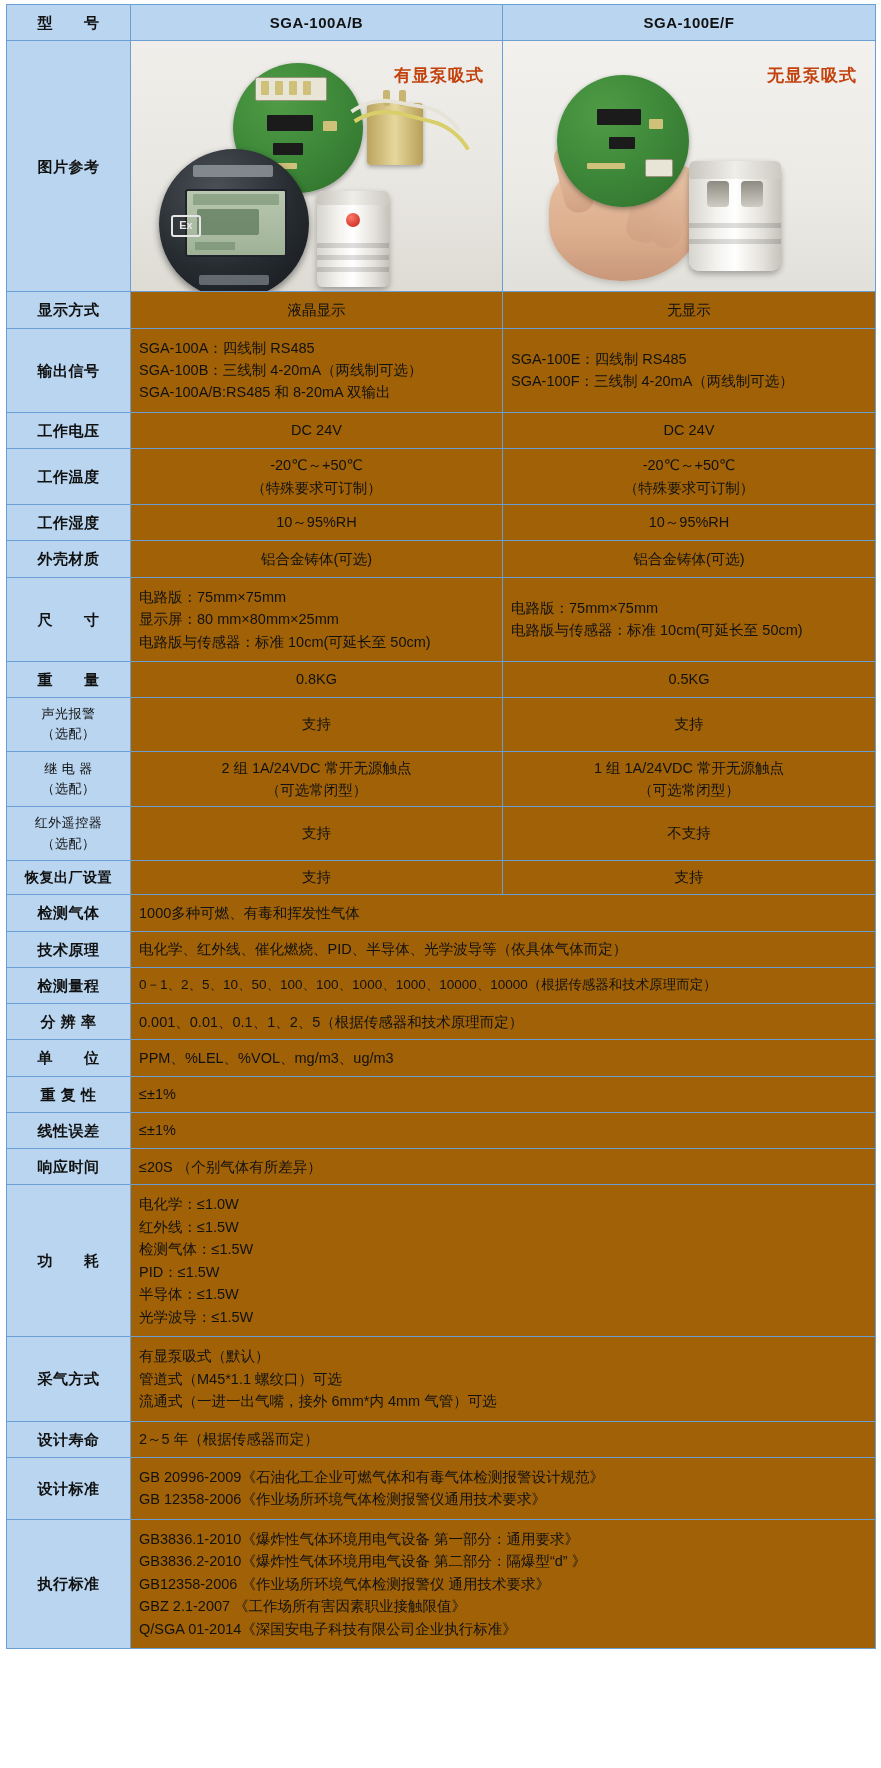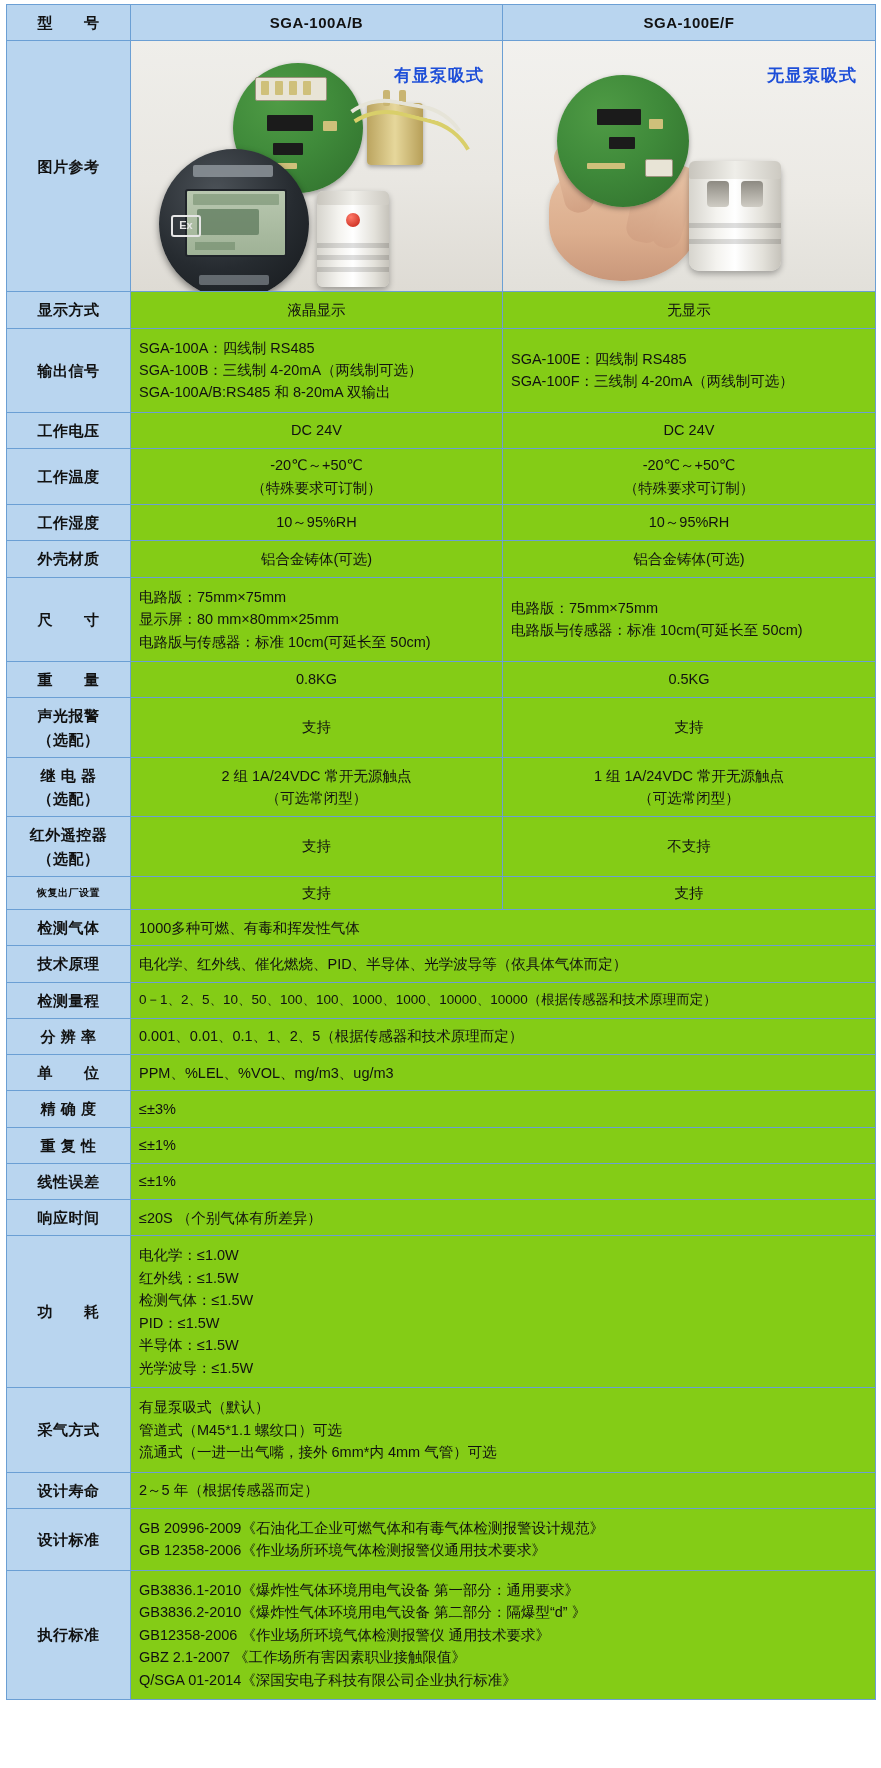--- a/index.html
+++ b/index.html
@@ -31,25 +31,25 @@
   td.label{
     background:#b9d5ef;
     text-align:center;
     font-weight:bold;
     font-size:15px;
     padding:6px 2px;
     letter-spacing:0.5px;
   }
   td.label .sub{
     display:block;
-    font-weight:bold;
-    font-size:15px;
+    font-weight:normal;
+    font-size:13px;
   }
   td.val{
-    background:#84cc16;
+    background:#a16207;
   }
   td.center{text-align:center;}
   td.left{text-align:left;}
   td.tall{padding-top:8px;padding-bottom:8px;}
   .line{display:block;white-space:nowrap;}
 
   
   td.photo{
     background:#cfe2f5;
     padding:0;
@@ -60,21 +60,21 @@
   .photo-inner{
     position:absolute;
     left:0;top:0;right:0;bottom:0;
     overflow:hidden;
   }
   .photo-cap{
     position:absolute;
     top:22px;
     right:18px;
     font-size:17px;
-    color:#1d4ed8;
+    color:#c2410c;
     font-weight:bold;
     letter-spacing:1px;
     z-index:9;
   }
   
   .bgA{
     position:absolute;left:0;top:0;width:100%;height:100%;
     background:
       linear-gradient(180deg,#efeeea 0%,#e9e7e2 55%,#dedbd4 100%);
   }
@@ -376,21 +376,21 @@
       <tr>
         <td class="label">
           <span class="sub">红外遥控器</span>
           <span class="sub">（选配）</span>
         </td>
         <td class="val center">支持</td>
         <td class="val center">不支持</td>
       </tr>
 
       <tr>
-        <td class="label" style="font-size:10px;">恢复出厂设置</td>
+        <td class="label" style="font-size:14px;">恢复出厂设置</td>
         <td class="val center">支持</td>
         <td class="val center">支持</td>
       </tr>
 
       <tr>
         <td class="label">检测气体</td>
         <td class="val left" colspan="2">1000多种可燃、有毒和挥发性气体</td>
       </tr>
       <tr>
         <td class="label">技术原理</td>
@@ -400,24 +400,20 @@
         <td class="label">检测量程</td>
         <td class="val left" colspan="2" style="font-size:13.5px;">0－1、2、5、10、50、100、100、1000、1000、10000、10000（根据传感器和技术原理而定）</td>
       </tr>
       <tr>
         <td class="label">分 辨 率</td>
         <td class="val left" colspan="2">0.001、0.01、0.1、1、2、5（根据传感器和技术原理而定）</td>
       </tr>
       <tr>
         <td class="label">单　　位</td>
         <td class="val left" colspan="2">PPM、%LEL、%VOL、mg/m3、ug/m3</td>
-      </tr>
-      <tr>
-        <td class="label">精 确 度</td>
-        <td class="val left" colspan="2">≤±3%</td>
       </tr>
       <tr>
         <td class="label">重 复 性</td>
         <td class="val left" colspan="2">≤±1%</td>
       </tr>
       <tr>
         <td class="label">线性误差</td>
         <td class="val left" colspan="2">≤±1%</td>
       </tr>
       <tr>

